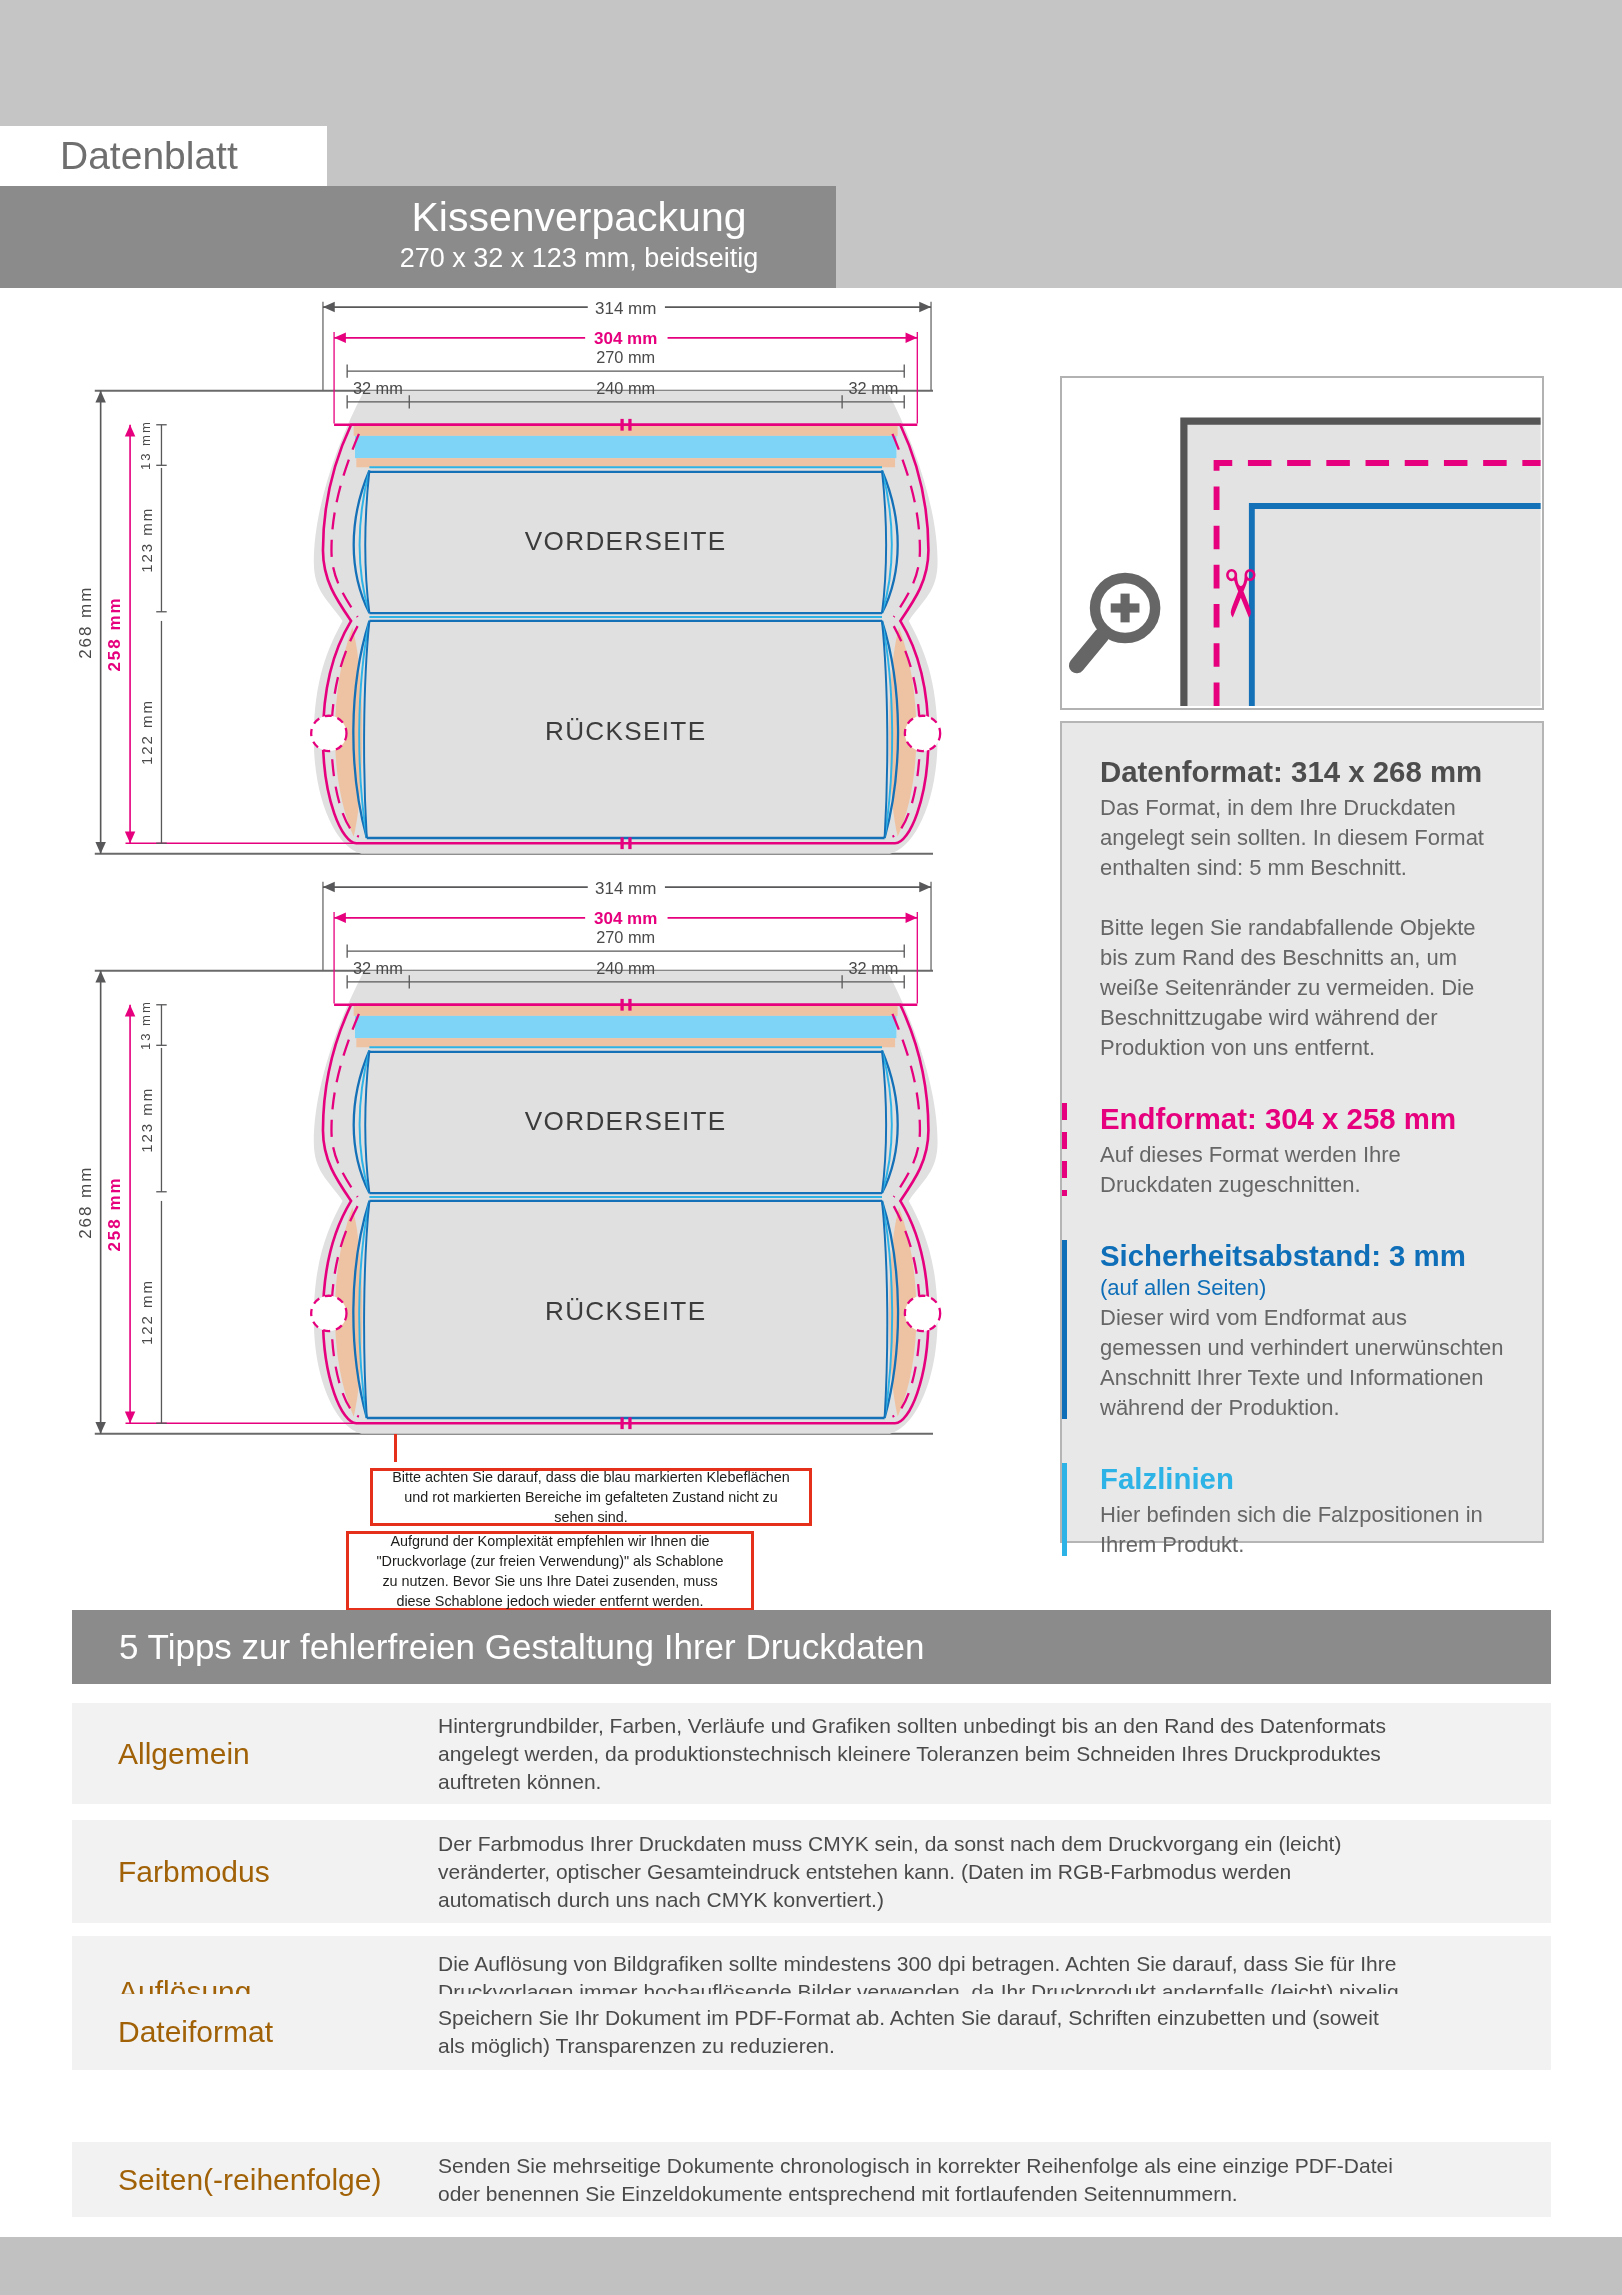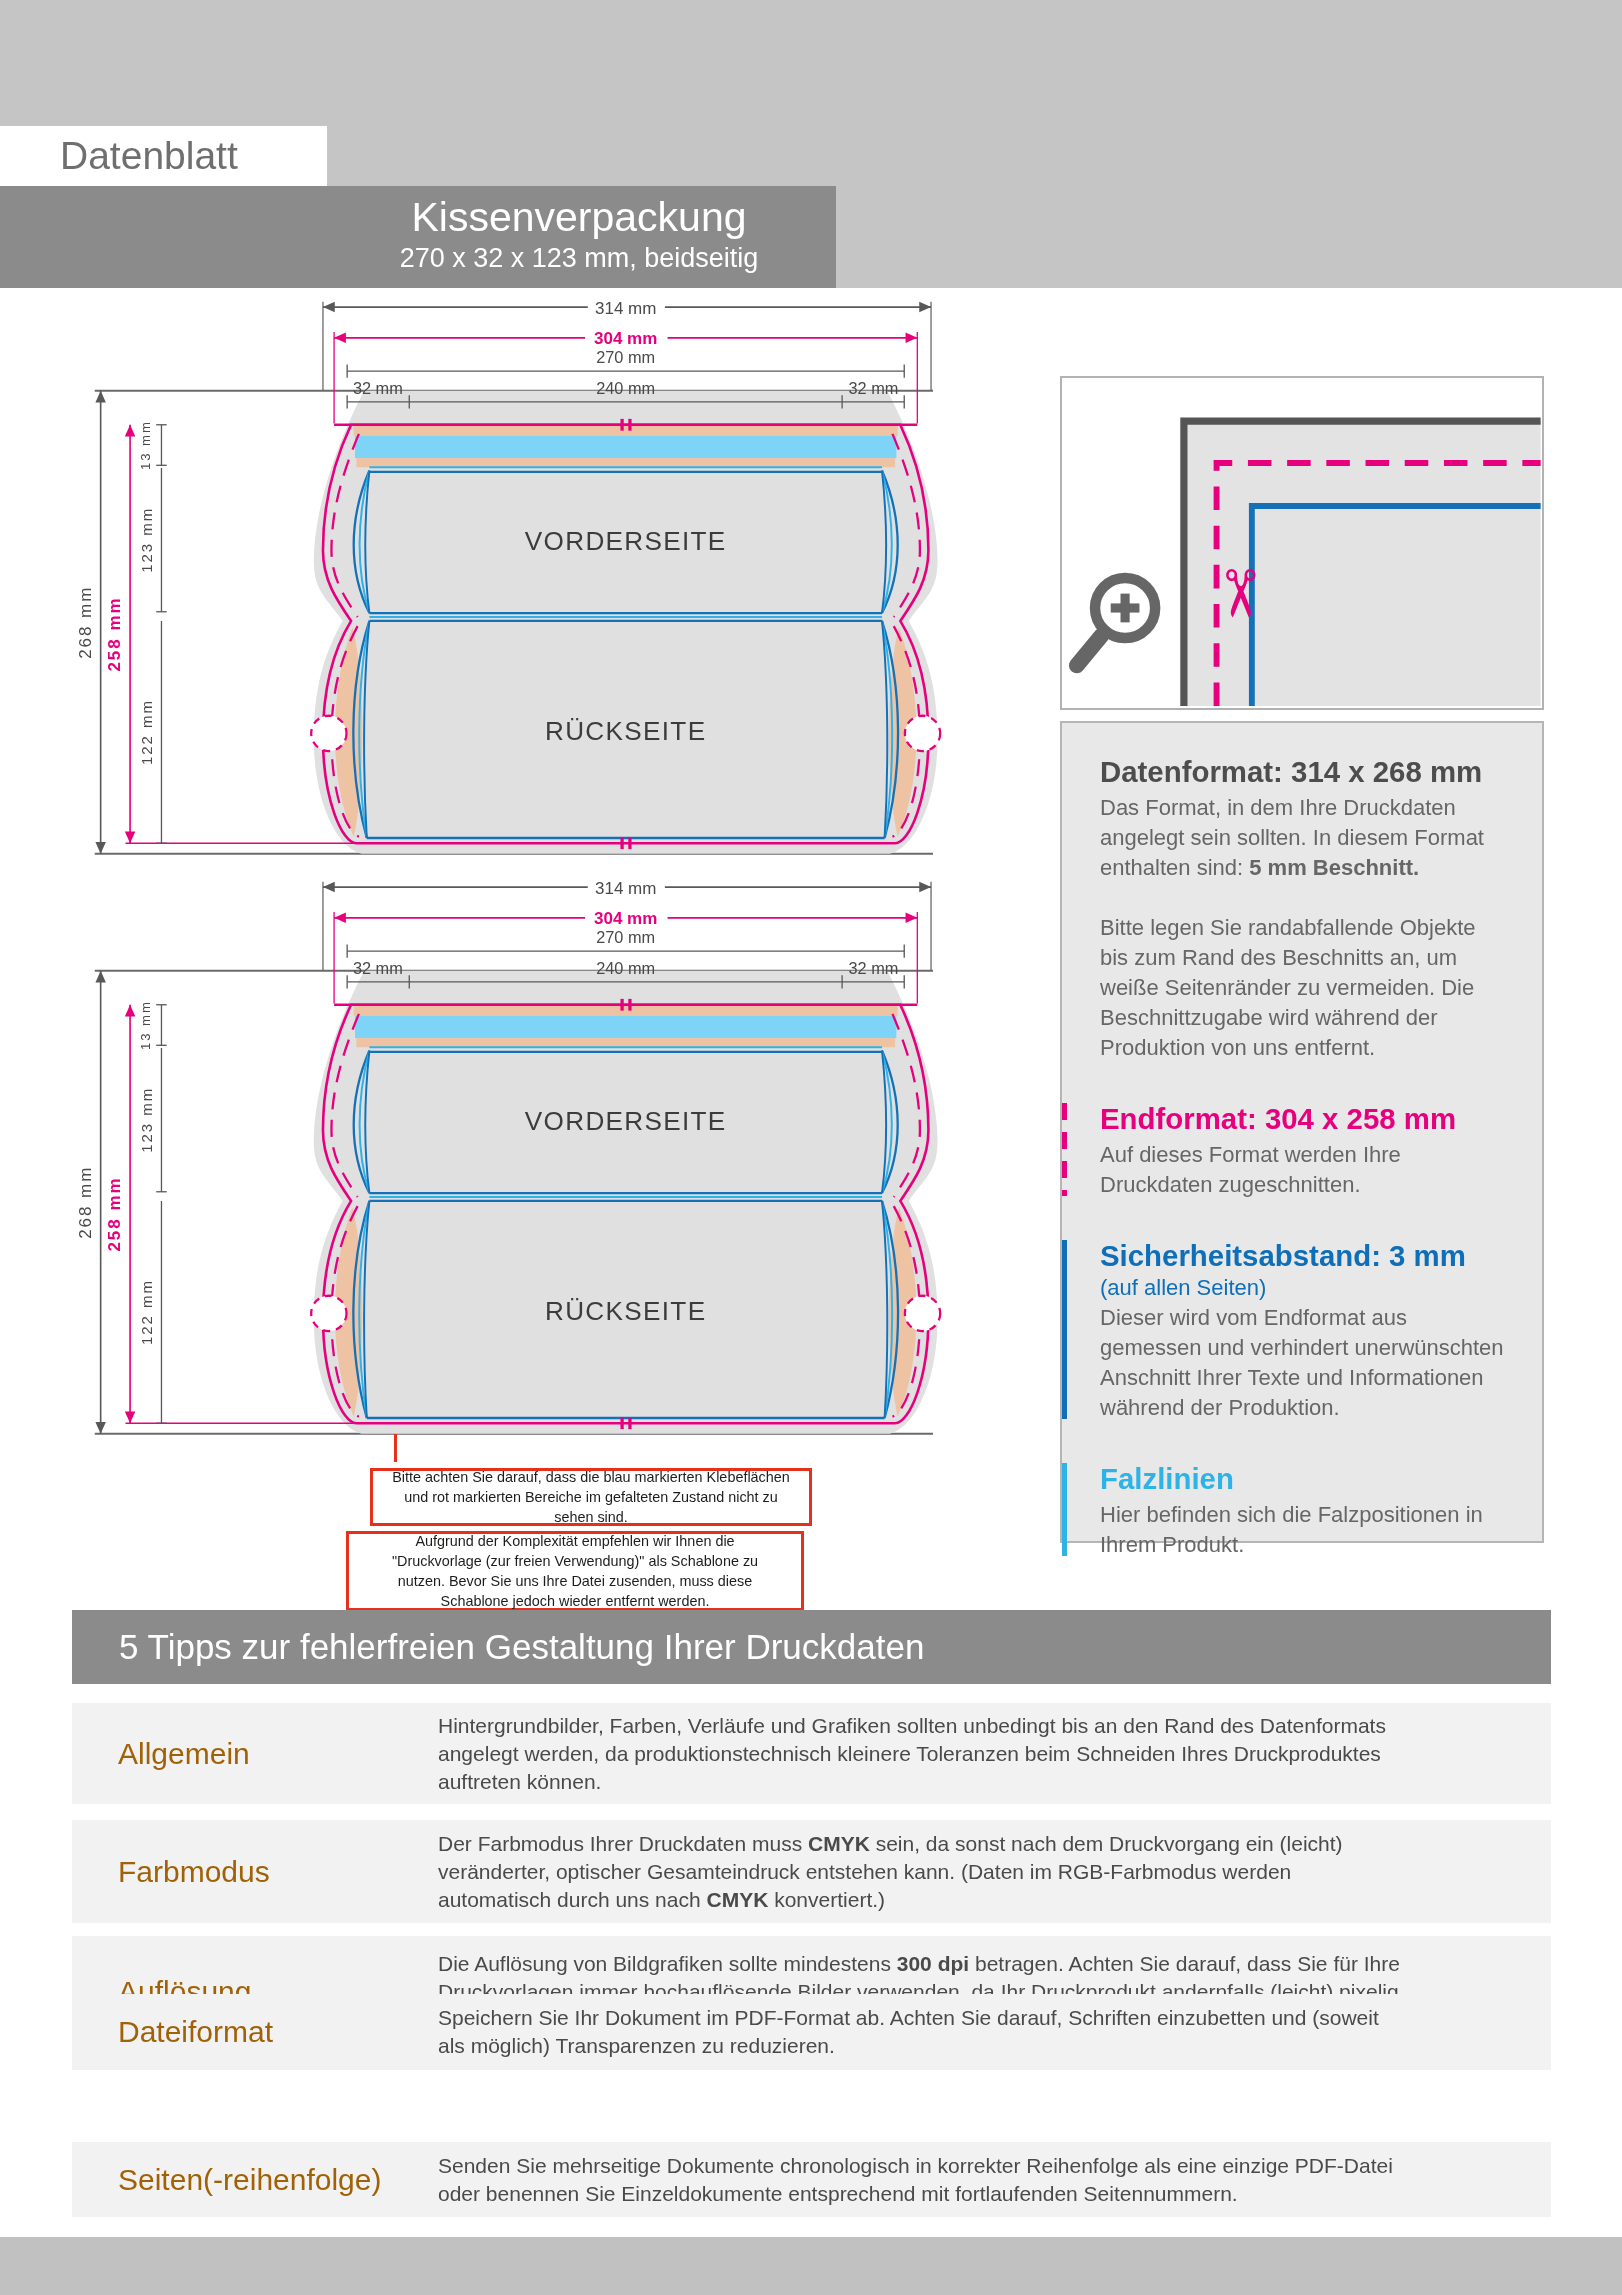--- a/index.html
+++ b/index.html
@@ -22,40 +22,40 @@
   .dimtxt-sm{font-size:25px;fill:#4a4a4a;}
   .magtxt{font-size:26px;fill:#e6007e;font-weight:bold;}
   .rot{letter-spacing:3px;}
   .panel-label{font-size:40px;fill:#3c3c3c;letter-spacing:2px;}
   
   .red-line{left:394px;top:1434px;width:3.3px;height:27.5px;background:#e5301c;}
   .note-box{border:3.3px solid #e5301c;background:#fff;color:#1d1d1b;
             text-align:center;font-size:14.4px;line-height:20px;
             display:flex;align-items:center;justify-content:center;box-sizing:border-box;}
   .note1{left:370px;top:1461px;width:442px;height:58px;padding:0 11px;margin-top:7px;}
-  .note2{left:346px;top:1531px;width:458px;height:80px;padding:4px 26px;}
+  .note2{left:346px;top:1531px;width:408px;height:80px;padding:4px 26px;}
   
   .mag-box{left:1060px;top:376px;width:484px;height:334px;background:#fff;
            border:2.6px solid #b2b2b2;box-sizing:border-box;}
   .info-panel{left:1060px;top:721px;width:484px;height:822px;background:#e8e8e8;
               border:2px solid #b5b5b5;box-sizing:border-box;padding:31px 36px 0 38px;}
   .info-panel h3{margin:0;font-size:29.4px;line-height:35px;}
   .info-panel p{margin:3.9px 0 0 0;font-size:22px;line-height:30px;color:#666;}
   .sec{position:relative;margin-top:38px;}
   .sec:first-child{margin-top:0;}
   .marker{position:absolute;left:-38px;top:2.6px;bottom:3.9px;width:4.6px;}
   .m-dash{background:repeating-linear-gradient(to bottom,#e6007e 0 17px,transparent 17px 29px);}
   .m-blue{background:#0e6eb8;}
   .m-cyan{background:#2eb3e7;}
   .h-data{color:#4d4d4d;}
   .h-end{color:#e6007e;}
   .h-safe{color:#0e6eb8;}
   .h-fold{color:#2eb3e7;}
   .sub-blue{color:#0e6eb8 !important;}
-  .b{font-weight:bold;}
+  .b{font-weight:normal;}
   
   .tips-banner{left:72px;top:1610px;width:1479px;height:74px;background:#8b8b8b;
                color:#fff;font-size:35px;line-height:74px;padding-left:47px;box-sizing:border-box;}
   .tip-row{left:72px;width:1479px;background:#f2f2f2;display:flex;align-items:center;box-sizing:border-box;}
   .tip-label{flex:0 0 366px;padding-left:46px;font-size:30px;color:#a16207;box-sizing:border-box;}
   .tip-body{flex:1;max-width:968px;font-size:21px;line-height:28px;color:#4a4a4a;padding-right:26px;}
   .footer{left:0;top:2237px;width:1623px;height:58px;background:#c1c1c1;}
 </style>
 </head>
 <body>

